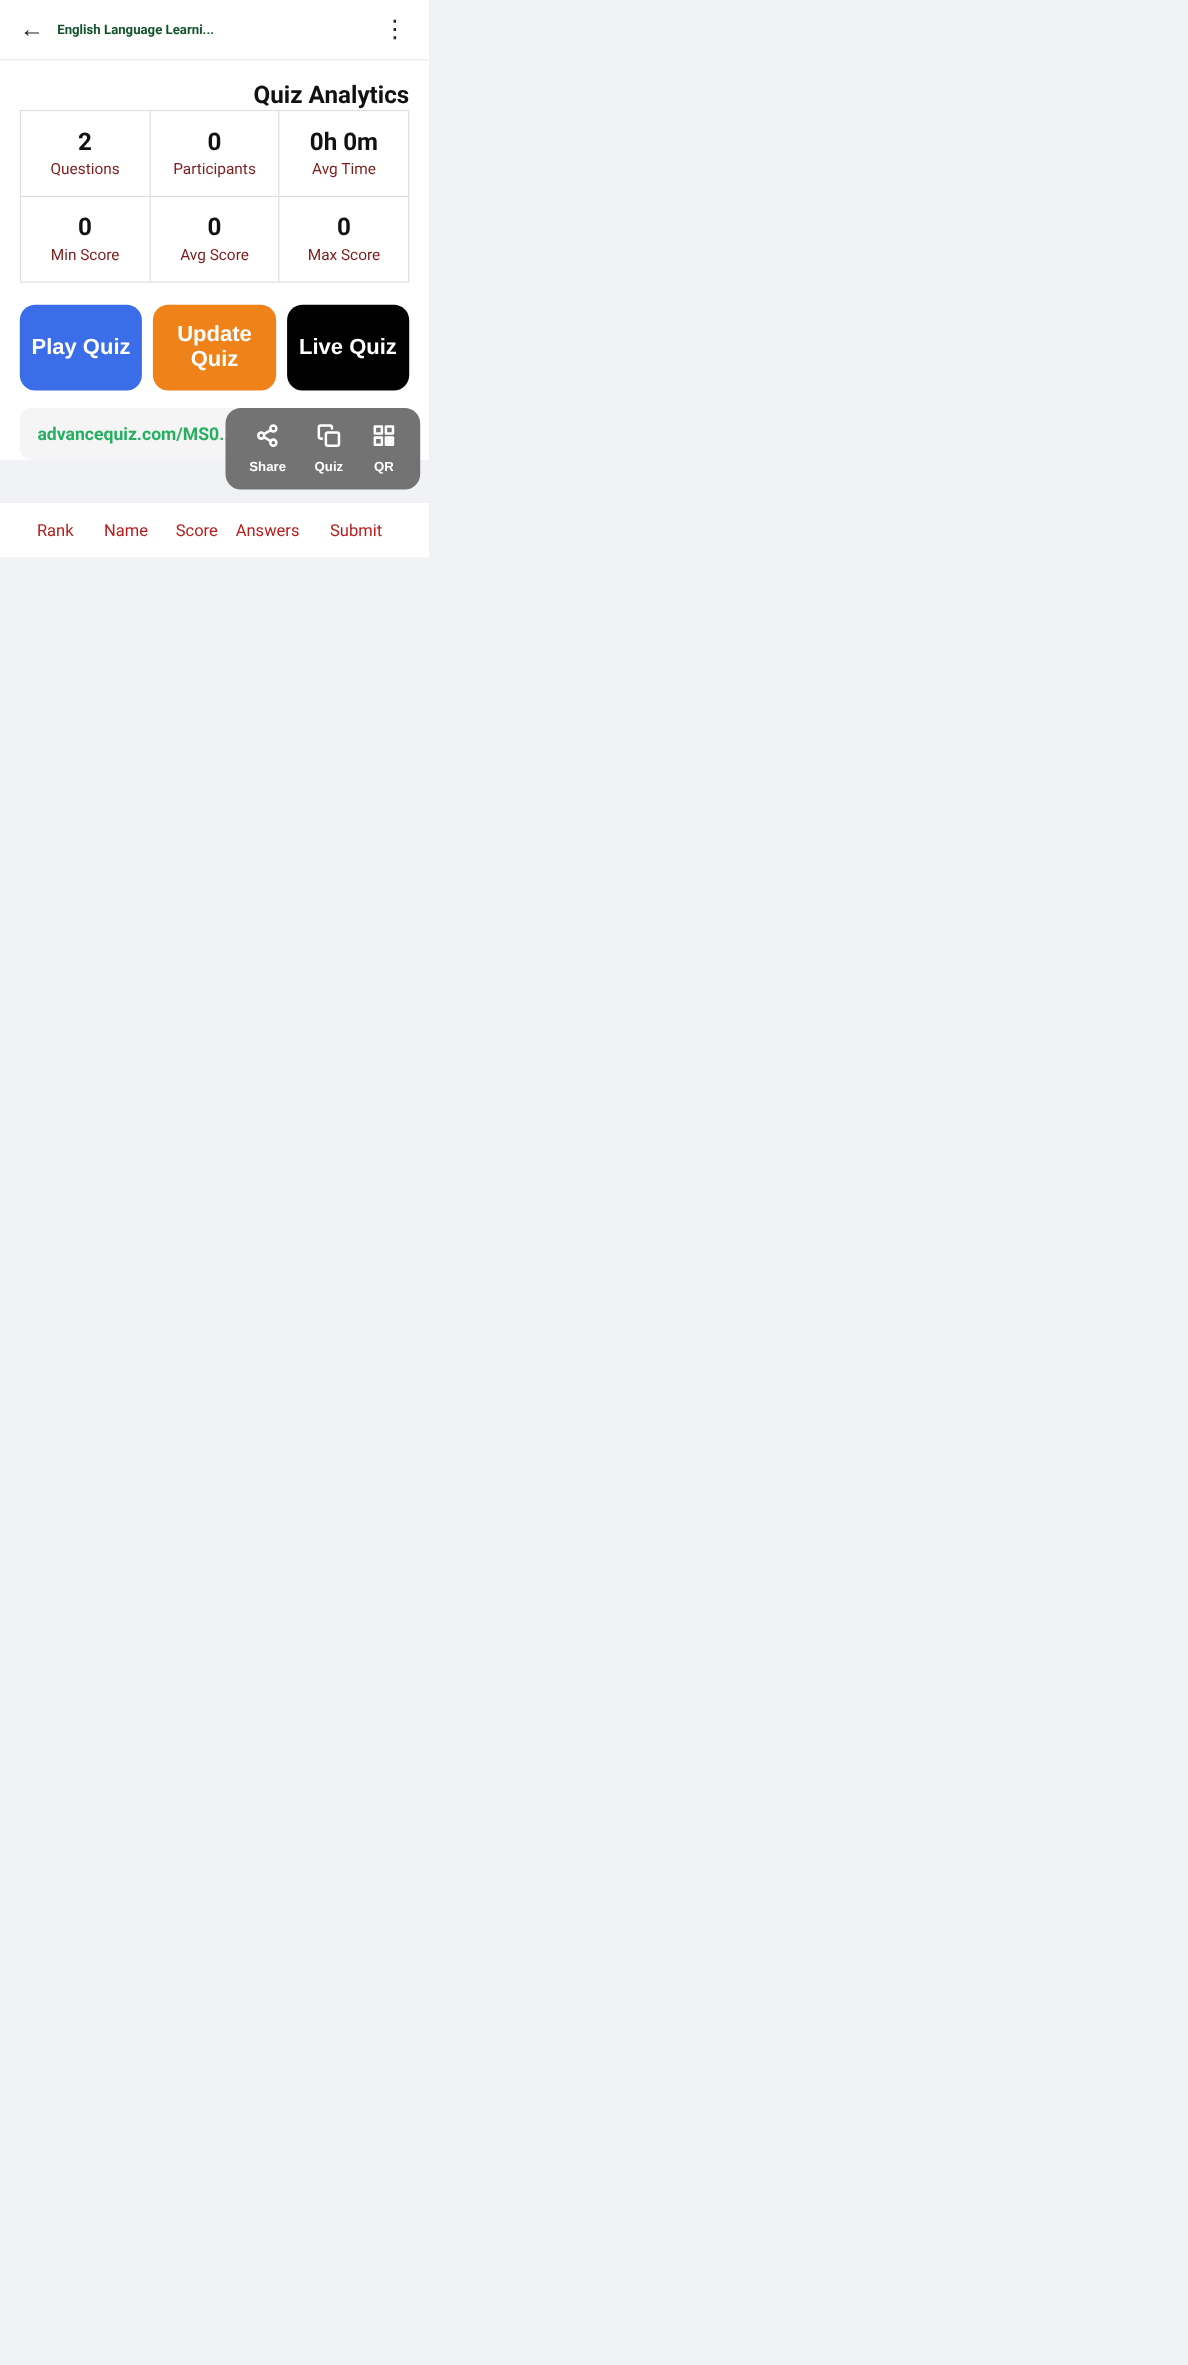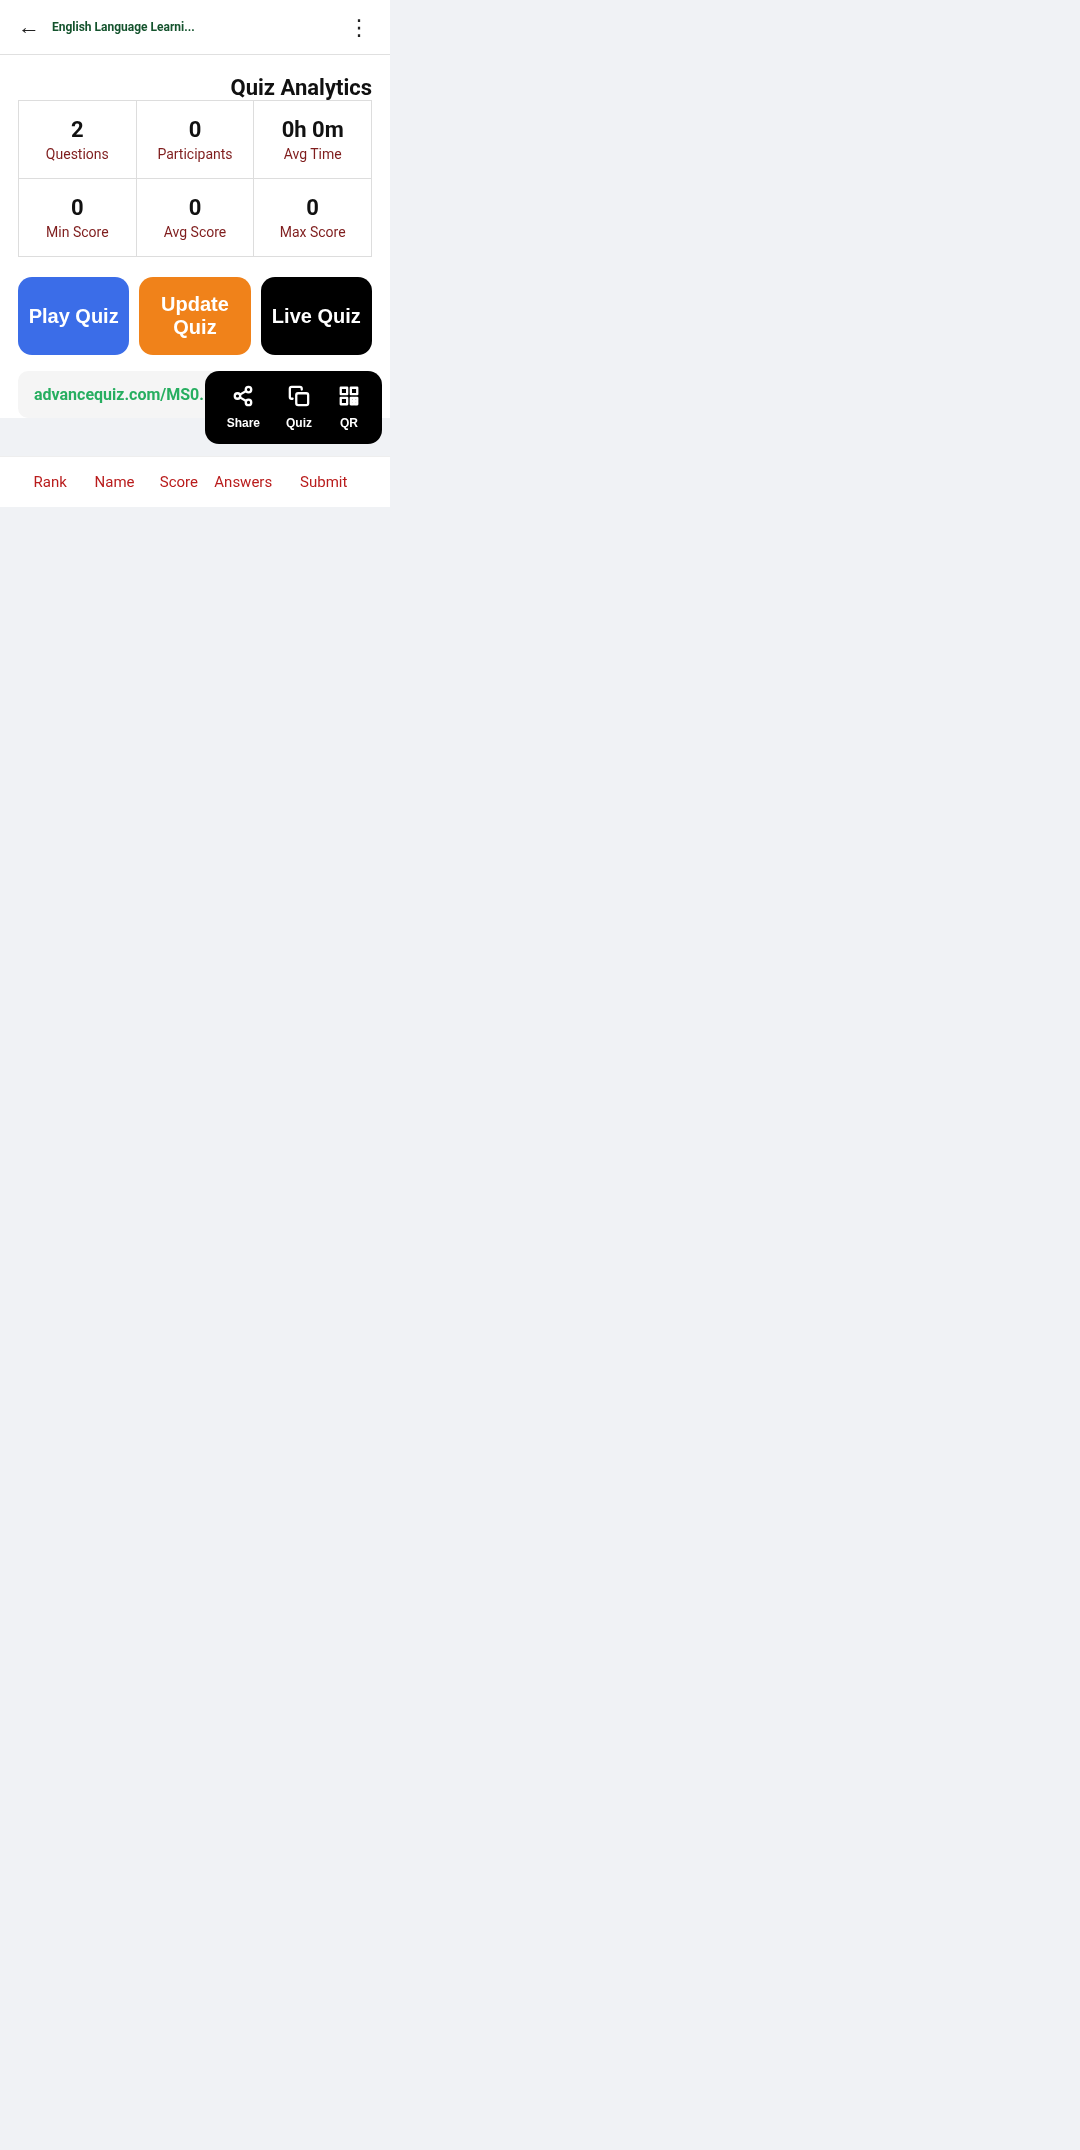--- a/index.html
+++ b/index.html
@@ -150,21 +150,21 @@
       overflow: hidden;
       text-overflow: ellipsis;
       flex: 1;
     }
 
     
     .share-popup {
       position: absolute;
       right: -10px;
       top: 0;
-      background: #000000;
+      background: #737373;
       border-radius: 14px;
       display: flex;
       align-items: center;
       padding: 8px 12px;
       gap: 6px;
       z-index: 10;
     }
 
     .share-btn {
       display: flex;

